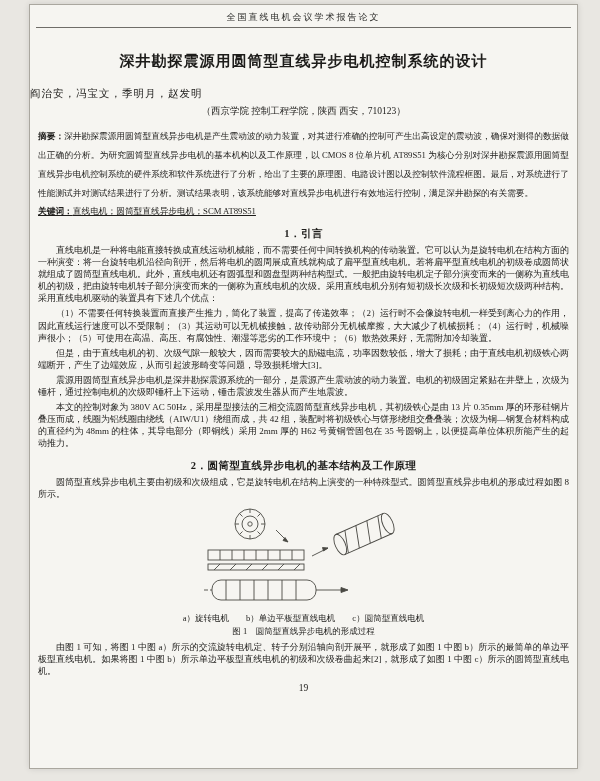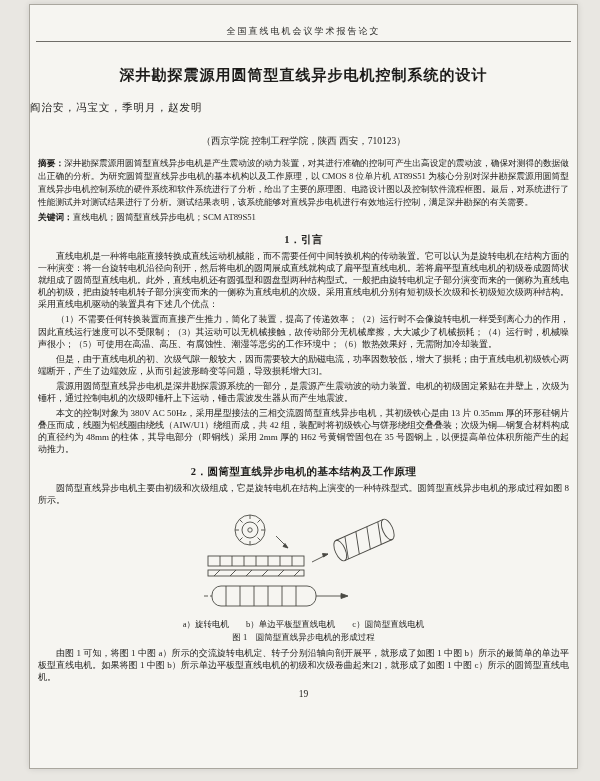--- a/index.html
+++ b/index.html
@@ -12,34 +12,34 @@
     overflow:hidden;
   }
   .page-frame{
     position:absolute;left:29px;top:4px;width:547px;height:763px;
     background:#f6f5f1;
     border:1px solid #aaa79f;
     box-shadow:0 0 6px rgba(0,0,0,.12);
     overflow:hidden;
   }
   .running-head{
-    text-align:center;font-size:9px;letter-spacing:2px;margin-top:20px;color:#2a2a28;
+    text-align:center;font-size:9px;letter-spacing:2px;margin-top:6px;color:#2a2a28;
   }
   .head-rule{
     border:none;border-top:1px solid #6f6d68;margin:3px 6px 0 6px;
   }
   .title{
     text-align:center;font-size:15px;font-weight:bold;margin:24px 10px 16px 10px;letter-spacing:1px;
   }
   .authors{text-align:left;font-size:10.5px;margin-top:11px;letter-spacing:1px;}
-  .affiliation{text-align:center;font-size:9.5px;margin-top:20px;}
+  .affiliation{text-align:center;font-size:9.5px;margin-top:4px;}
   .abstract{
-    font-size:8.7px;line-height:13px;text-align:justify;margin:9px 8px 0 8px;
+    font-size:8.7px;line-height:19px;text-align:justify;margin:9px 8px 0 8px;
   }
-  .keywords{font-size:8.7px;margin:3px 8px 0 8px;}
+  .keywords{font-size:8.7px;margin:3px 8px 0 8px;text-decoration:underline;}
   .label{font-weight:bold;}
   h2.sec{
     font-size:10.5px;font-weight:bold;margin:9px 8px 0 8px;letter-spacing:.5px;text-align:center;
   }
   p.body{
     font-size:9px;line-height:12.1px;text-align:justify;
     margin:3px 8px 0 8px;text-indent:2em;
   }
   .figure-wrap{
     text-align:center;margin:4px 0 0 0;

